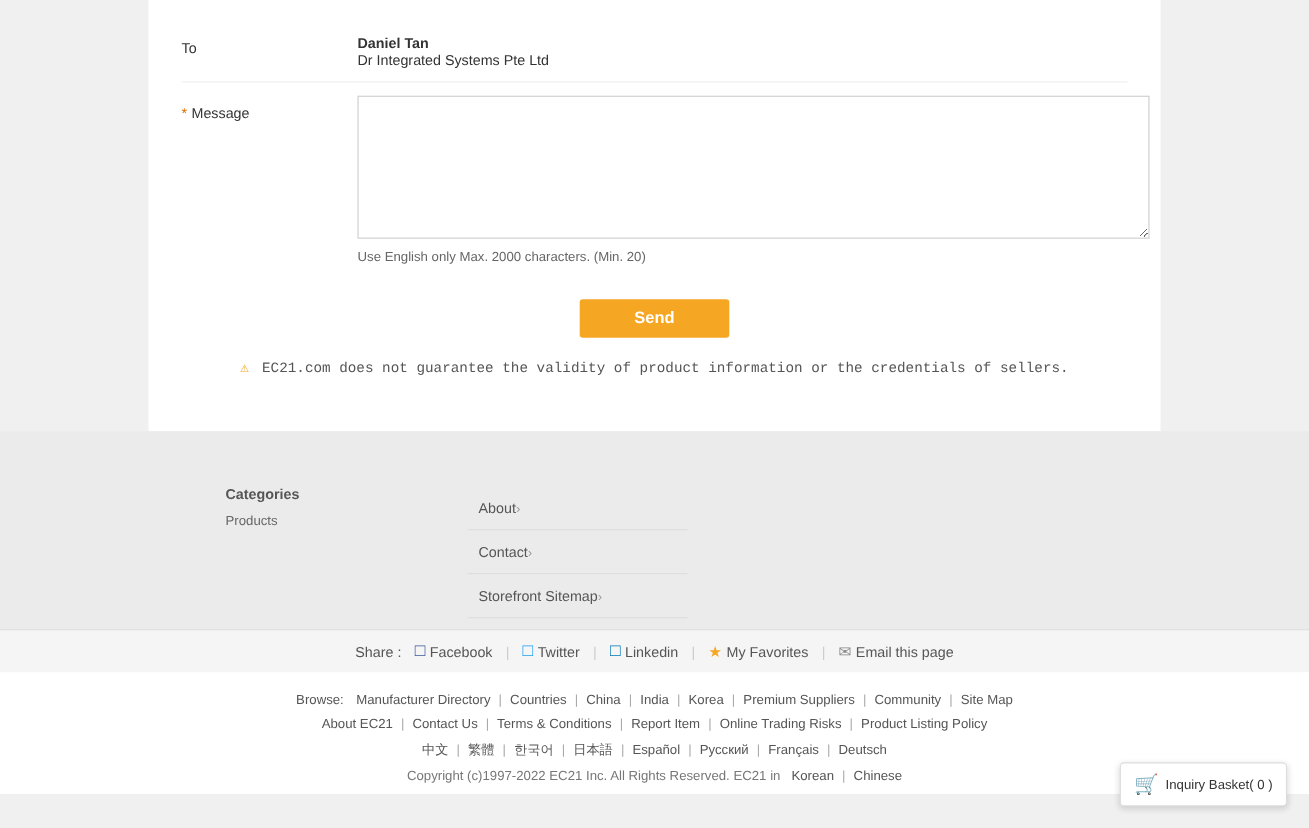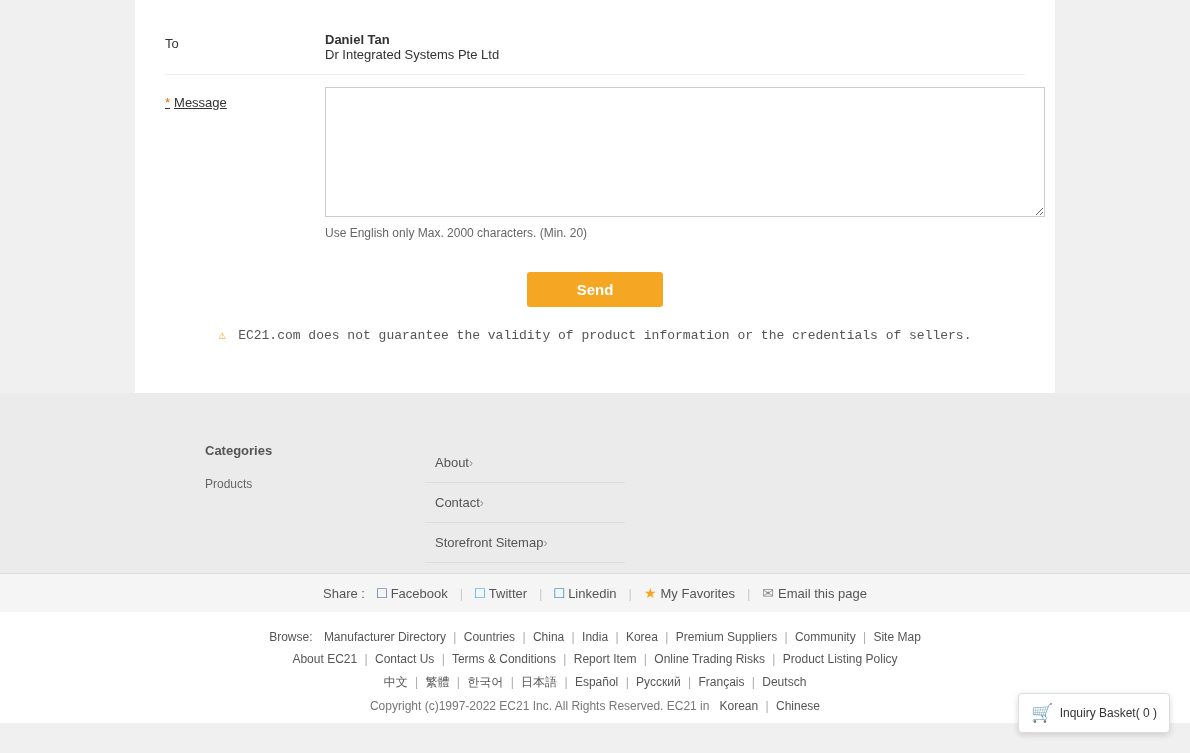--- a/index.html
+++ b/index.html
@@ -235,39 +235,39 @@
       padding: 20px 20px 10px;
     }
 
     .footer-left { min-width: 160px; }
     .footer-right { display: flex; gap: 20px; flex: 1; }
 
     .footer-section-title {
       font-size: 13px;
       font-weight: bold;
       color: #555;
-      margin-bottom: 18px;
+      margin-bottom: 8px;
     }
   </style>
 </head>
 <body>
 
 <div class="form-container">
 
   <div class="form-row">
     <div class="form-label">To</div>
     <div class="form-value">
       <div class="to-name">Daniel Tan</div>
       <div class="to-company">Dr Integrated  Systems  Pte Ltd</div>
     </div>
   </div>
 
 
   <div class="message-row">
-    <div class="form-label" style="padding-top:8px;text-decoration:underline;">
+    <div class="form-label" style="padding-top:8px;">
       <span class="required-star">*</span><span>Message</span>
     </div>
     <div class="form-value">
       <textarea class="message-textarea" style=""></textarea>
       <div class="char-hint">Use English only Max. 2000 characters. (Min. 20)</div>
     </div>
   </div>
 
   <div class="send-row">
     <button class="send-button">Send</button>

